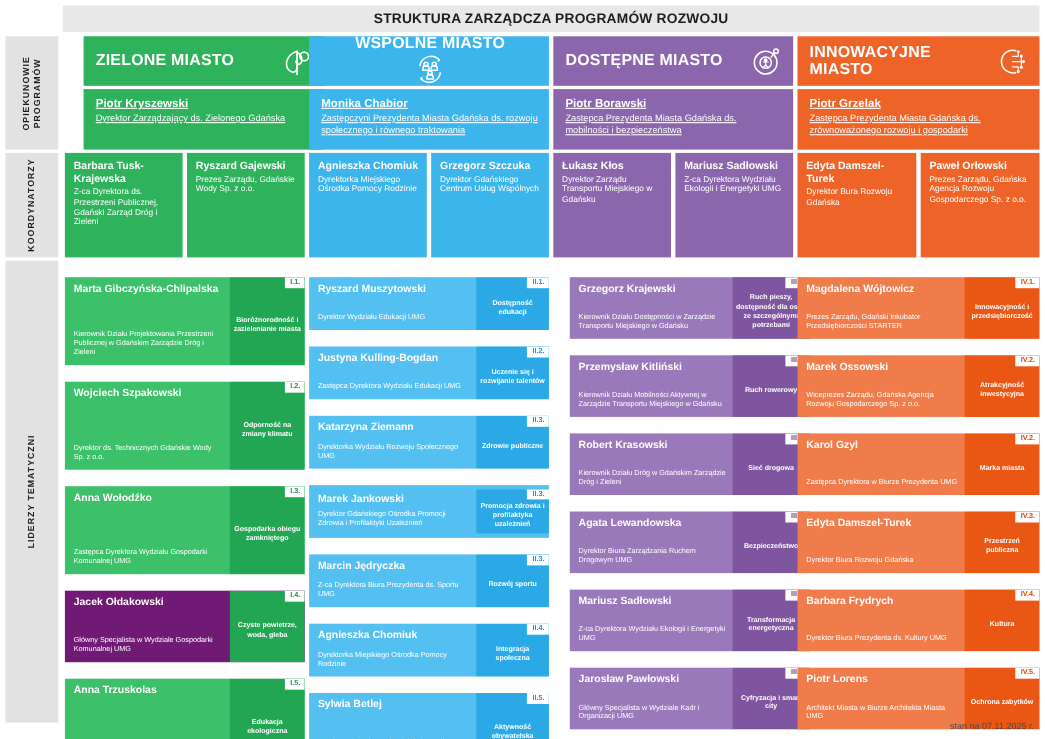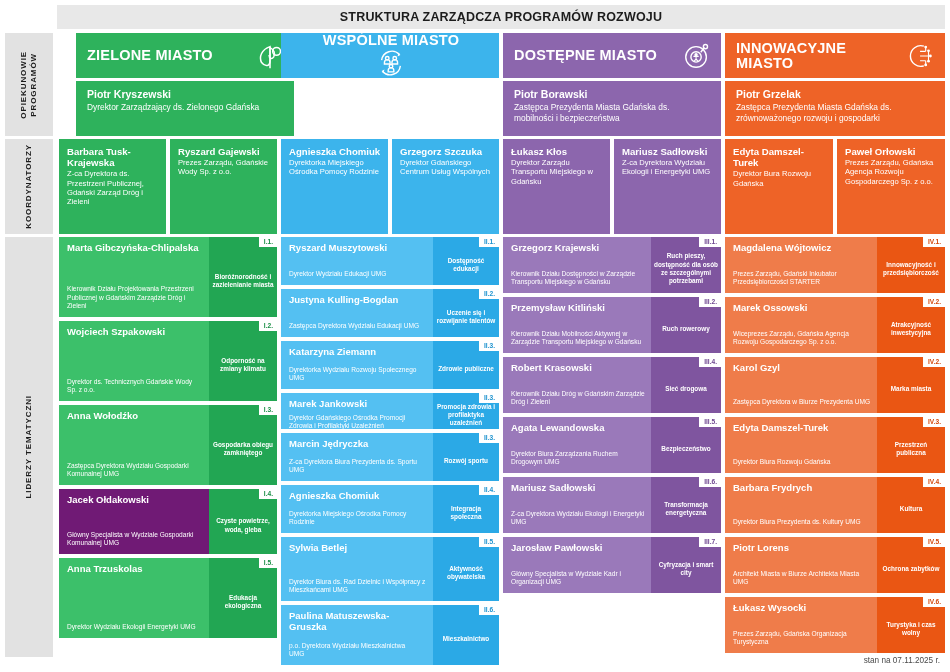--- a/index.html
+++ b/index.html
@@ -43,43 +43,44 @@
     height:45px;display:flex;align-items:center;justify-content:space-between;
     padding:0 9px 0 11px;box-sizing:border-box;color:#fff;
   }
   .prog-head .name{font-size:14.5px;font-weight:bold;letter-spacing:.2px;line-height:1;}
   .prog-head .ic{width:30px;height:30px;flex:0 0 auto;}
   .prog-head .ic svg{display:block;width:30px;height:30px;}
 
   .prog-owner{
     margin-top:3px;height:55px;color:#fff;box-sizing:border-box;
     padding:7px 10px 0 11px;
+    text-decoration:underline;
   }
   .prog-owner .nm{font-size:10.5px;font-weight:bold;line-height:1.15;margin-bottom:2px;}
   .prog-owner .rl{font-size:8.4px;line-height:1.25;font-weight:normal;}
 
   
   .coord-row{position:absolute;top:139px;display:flex;gap:4px;}
   #coord-1{left:59px;width:218px;} #coord-2{left:281px;width:218px;}
   #coord-3{left:503px;width:218px;} #coord-4{left:725px;width:220px;}
   .coord{
     flex:1 1 0;height:95px;color:#fff;box-sizing:border-box;
     padding:7px 7px 0 8px;
   }
   .coord .nm{font-size:9.6px;font-weight:bold;line-height:1.16;margin-bottom:1px;}
   .coord .rl{font-size:7.6px;line-height:1.23;}
 
   
   .lead-col{position:absolute;top:237px;}
   #lead-1{left:59px;width:218px;} #lead-2{left:281px;width:218px;}
-  #lead-3{left:503px;width:218px;} #lead-4{left:725px;width:220px;}
+  #lead-3{left:518px;width:218px;} #lead-4{left:725px;width:220px;}
 
   .lead{
     display:flex;margin-bottom:4px;color:#fff;box-sizing:border-box;
-    position:relative;overflow:hidden;
+    position:relative;overflow:hidden;margin-top:15px;
   }
   .lead .main{
     flex:1 1 auto;padding:6px 6px 6px 8px;box-sizing:border-box;
     display:flex;flex-direction:column;justify-content:flex-start;
   }
   .lead .main .nm{font-size:9.5px;font-weight:bold;line-height:1.15;}
   .lead .main .rl{font-size:6.6px;line-height:1.3;margin-top:auto;padding-top:4px;}
   .lead .side{
     flex:0 0 auto;position:relative;box-sizing:border-box;
     display:flex;align-items:center;justify-content:center;text-align:center;
@@ -152,20 +153,24 @@
           <path d="M8 27 l-2 -2.5 3 -1.5Z" fill="#fff" stroke="none"></path>
           <circle cx="12" cy="11" r="1.9"></circle>
             <path d="M9 17 v-1.6a3 3 0 0 1 6 0V17Z"></path>
           <circle cx="20" cy="11" r="1.9"></circle>
             <path d="M17 17 v-1.6a3 3 0 0 1 6 0V17Z"></path>
           <circle cx="16" cy="19.5" r="1.9"></circle>
             <path d="M13 25.5 v-1.6a3 3 0 0 1 6 0v1.6Z"></path>
         </svg>
       </div>
     </div>
+    <div class="prog-owner" style="background: rgb(60, 180, 236);">
+      <div class="nm">Monika Chabior</div>
+      <div class="rl">Zastępczyni Prezydenta Miasta Gdańska ds. rozwoju społecznego i równego traktowania</div>
+    </div>
   </div>
 
   <div class="col" id="col-3">
     <div class="prog-head" style="background: rgb(140, 102, 173);">
       <div class="name">DOSTĘPNE MIASTO</div>
       <div class="ic">
         <svg viewBox="0 0 32 32" fill="none" stroke="#fff" stroke-width="1.5">
           <ellipse cx="15" cy="17" rx="11" ry="11"></ellipse>
           <circle cx="15" cy="17" r="5.5"></circle>
           <circle cx="15" cy="14.6" r="1.1" fill="#fff"></circle>
@@ -320,21 +325,21 @@
       <div class="lead" style="height: 48px; background: rgb(84, 192, 242);">
         <div class="main">
           <div class="nm">Katarzyna Ziemann</div>
           <div class="rl">Dyrektorka Wydziału Rozwoju Społecznego UMG</div>
         </div>
         <div class="side" style="background:#2ba9e6">
           <div class="badge" style="color:#1e93cf">II.3.</div>
           <div class="th">Zdrowie publiczne</div>
         </div>
       </div>
-      <div class="lead" style="height: 36px; background: rgb(84, 192, 242);">
+      <div class="lead" style="height: 48px; background: rgb(84, 192, 242); align-items: center;">
         <div class="main">
           <div class="nm">Marek Jankowski</div>
           <div class="rl">Dyrektor Gdańskiego Ośrodka Promocji Zdrowia i Profilaktyki Uzależnień</div>
         </div>
         <div class="side" style="background:#2ba9e6">
           <div class="badge" style="color:#1e93cf">II.3.</div>
           <div class="th">Promocja zdrowia i profilaktyka uzależnień</div>
         </div>
       </div>
       <div class="lead" style="height: 48px; background: rgb(84, 192, 242);">

